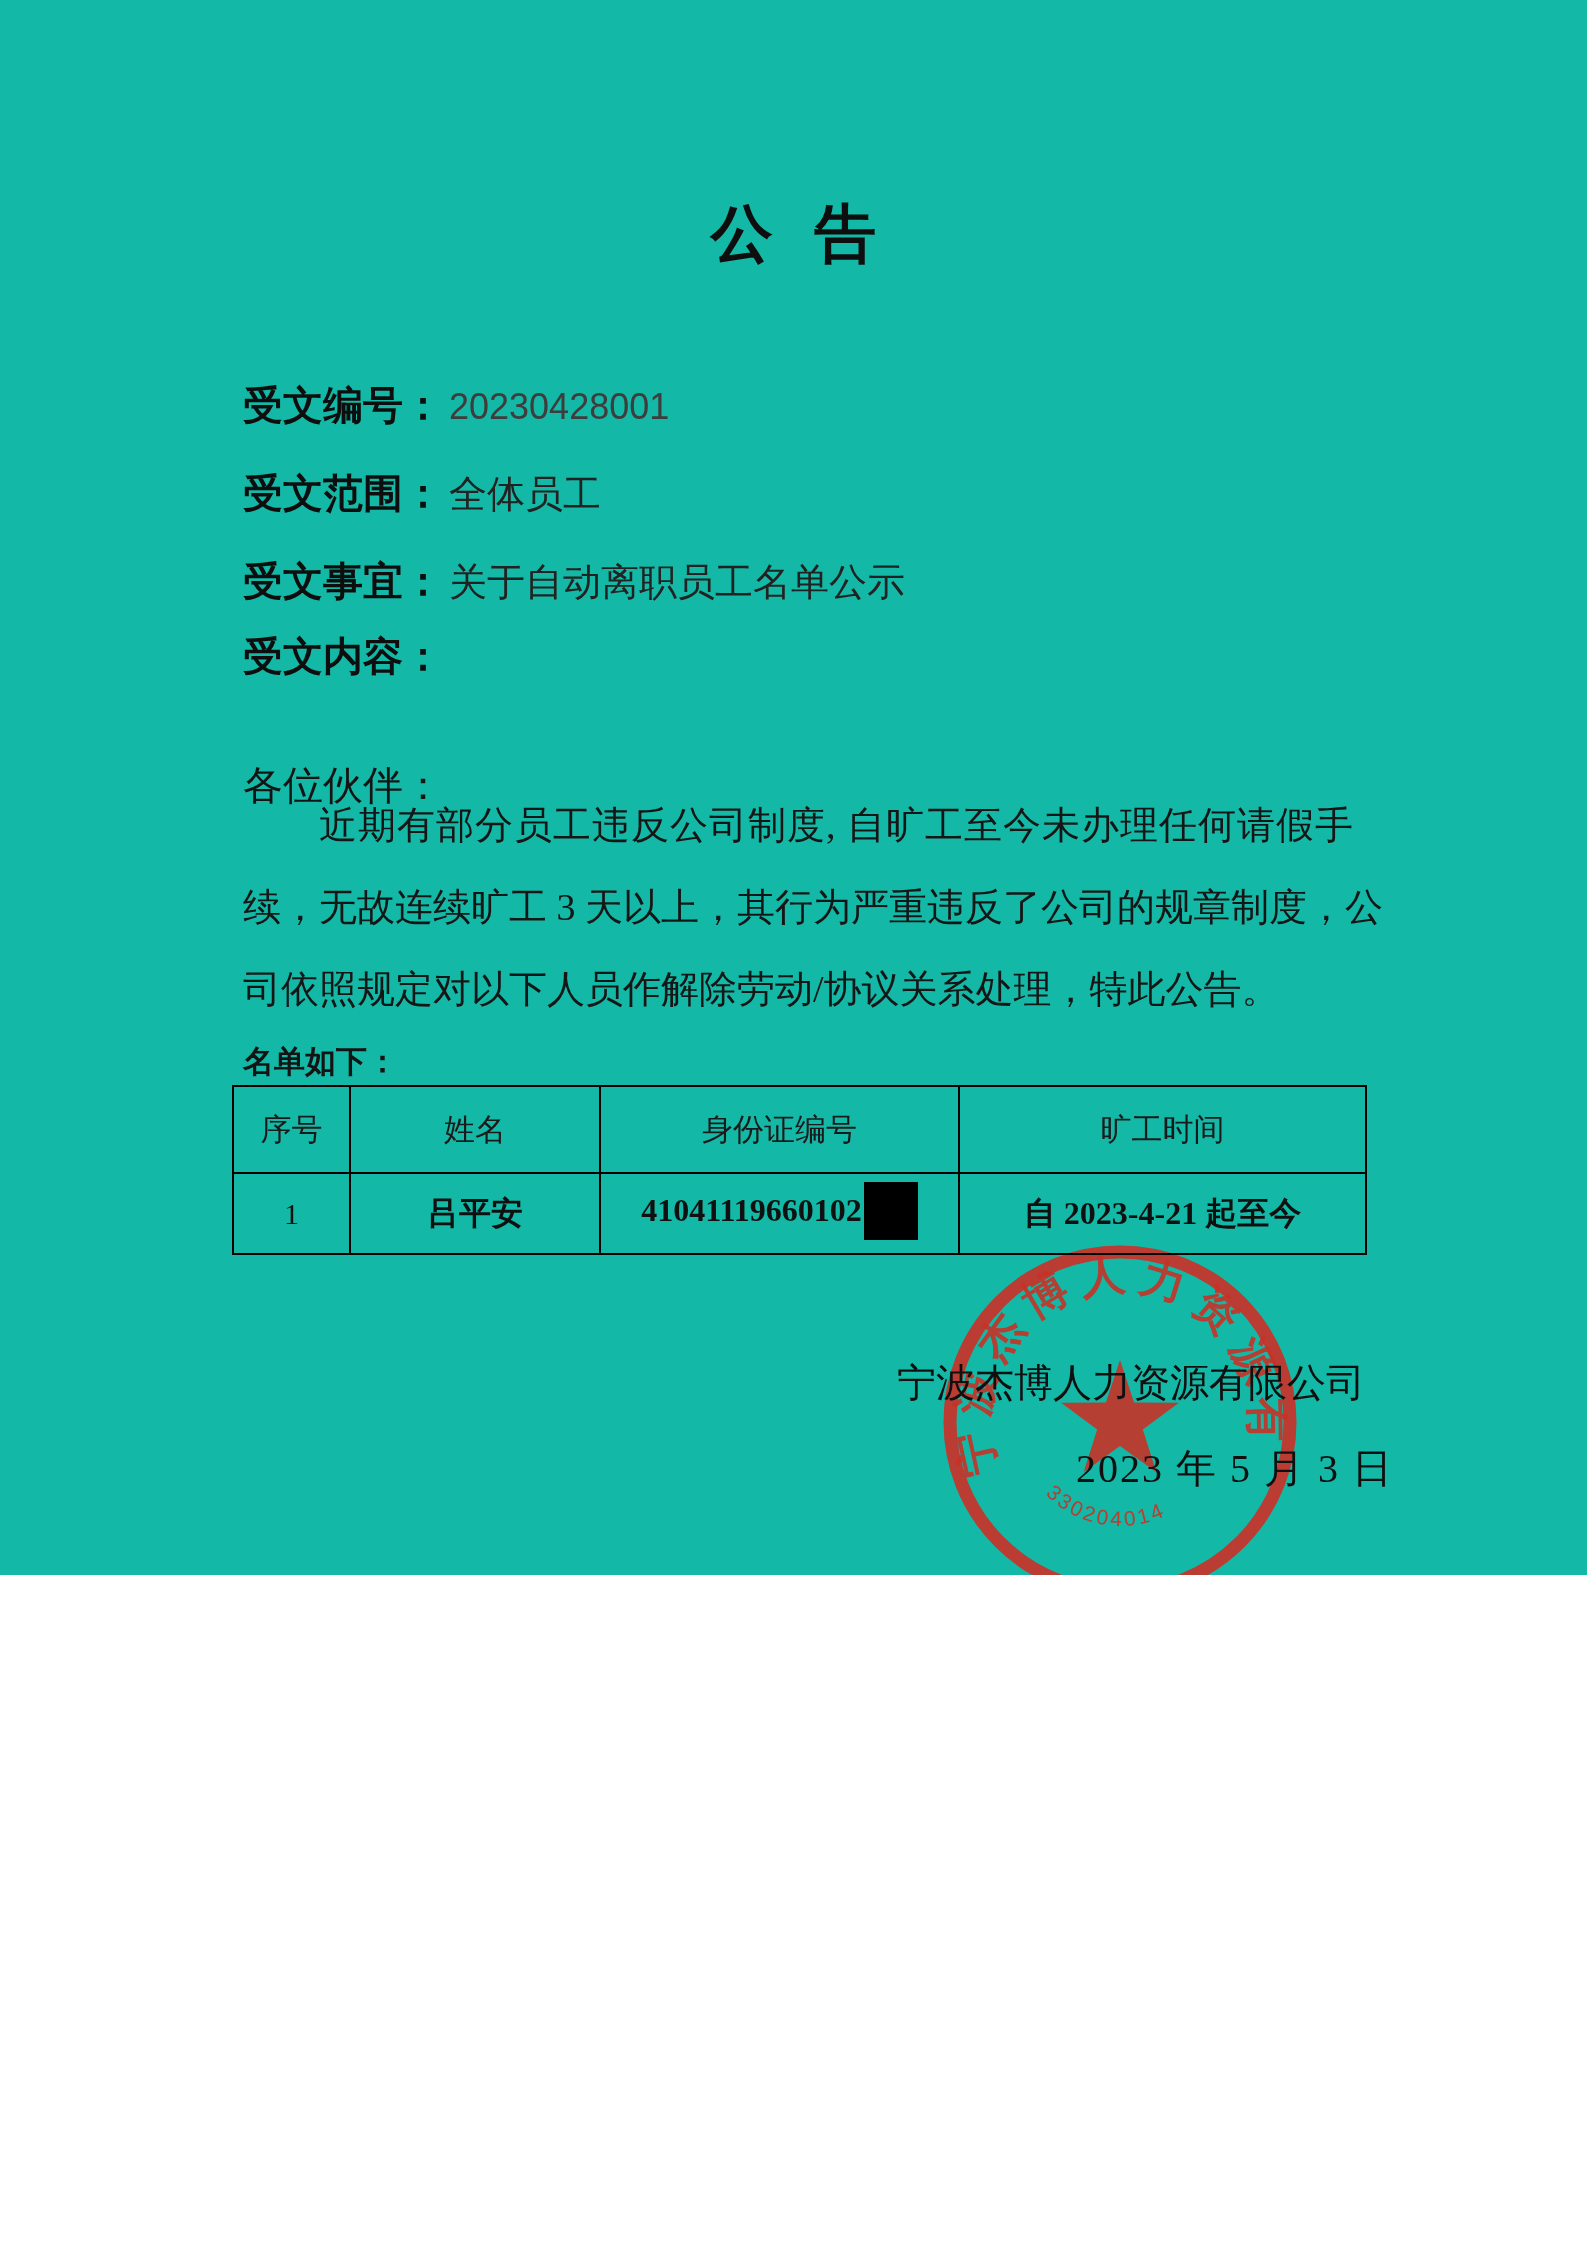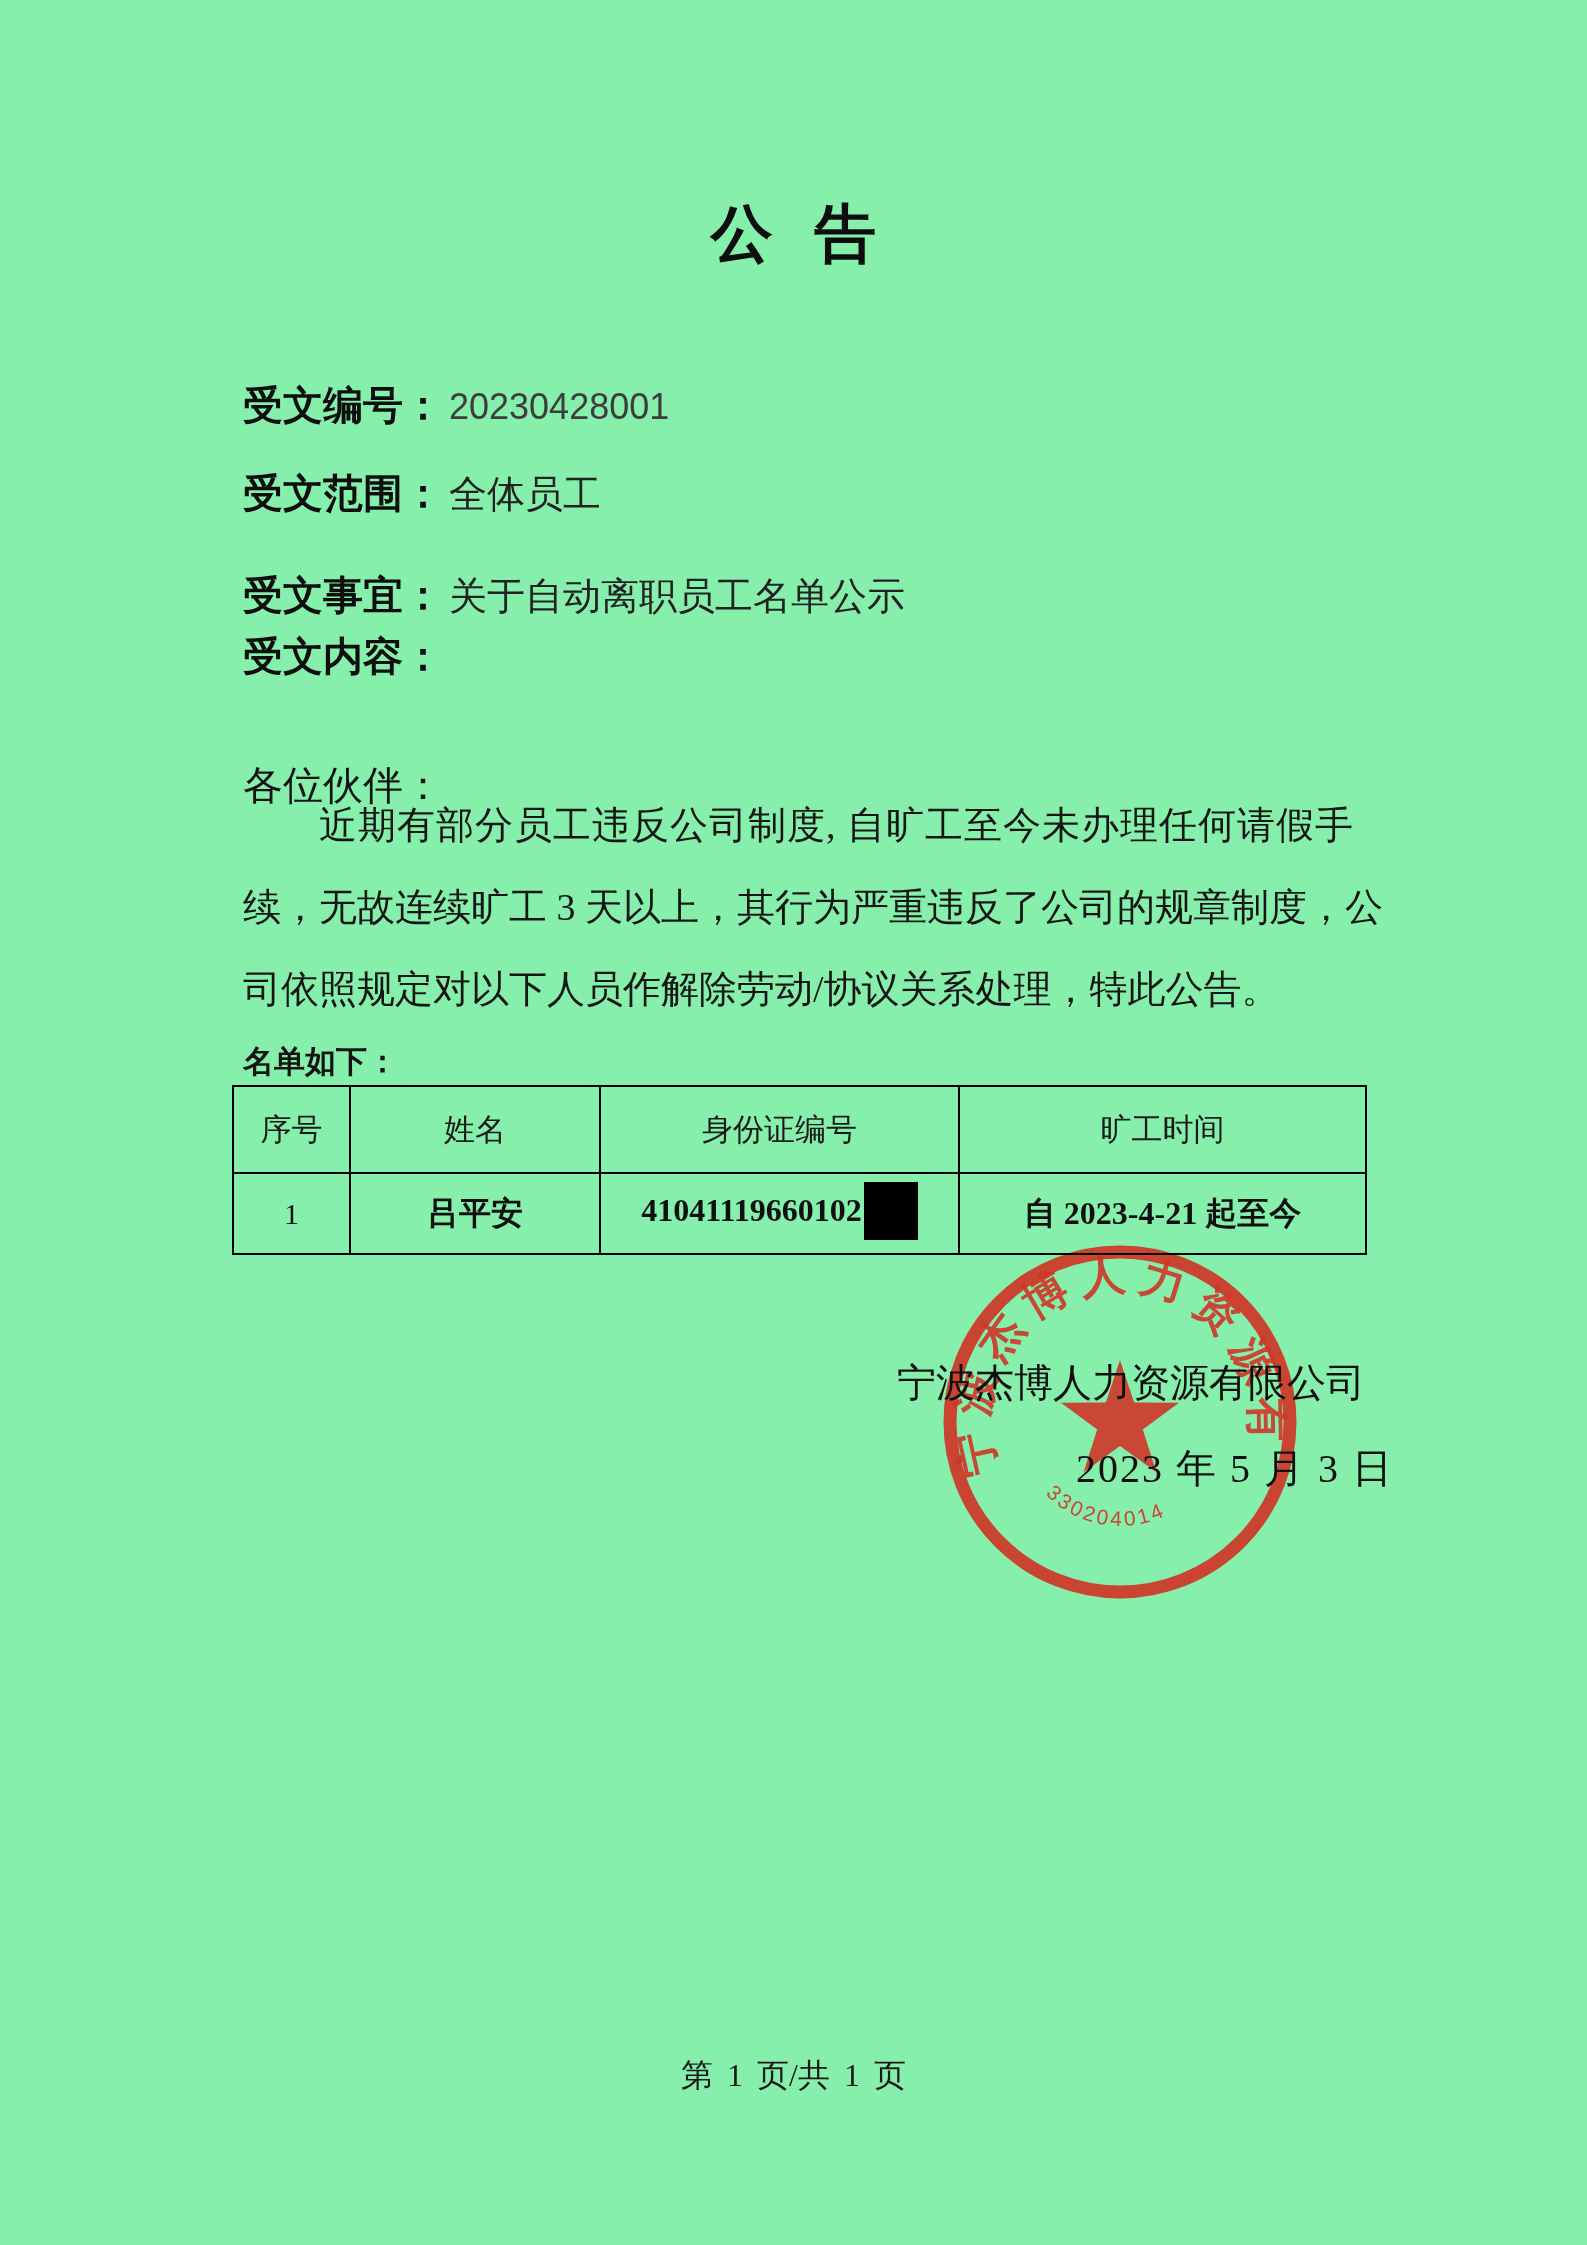--- a/index.html
+++ b/index.html
@@ -1,19 +1,19 @@
 <!DOCTYPE html>
 <html><head>
 <meta charset="utf-8">
 <style>
   html,body{margin:0;padding:0;background:#fff;}
   .page{
     position:relative;
-    width:1587px;height:2245px;
-    background:#86efac;
+    width:1587px;height:1575px;
+    background:#14b8a6;
     font-family:"Liberation Serif","DejaVu Serif",serif;
     color:#141414;
     overflow:hidden;
   }
   .abs{position:absolute;}
 
   .doc-title{
     top:192px;left:0;width:100%;
     text-align:center;
     font-size:62px;font-weight:bold;
@@ -71,21 +71,21 @@
 <div class="page">
 
   <div class="abs doc-title">公 告</div>
 
   <div class="abs meta-line" style="top:378px;">
     <span class="meta-label">受文编号：</span><span class="meta-value sans">20230428001</span>
   </div>
   <div class="abs meta-line" style="top:466px;">
     <span class="meta-label">受文范围：</span><span class="meta-value">全体员工</span>
   </div>
-  <div class="abs meta-line" style="top:568px;">
+  <div class="abs meta-line" style="top:554px;">
     <span class="meta-label">受文事宜：</span><span class="meta-value">关于自动离职员工名单公示</span>
   </div>
   <div class="abs meta-line" style="top:629px;">
     <span class="meta-label">受文内容：</span><span class="meta-value"></span>
   </div>
 
   <div class="abs salutation">各位伙伴：</div>
 
   <div class="abs para-line para-1">近期有部分员工违反公司制度, 自旷工至今未办理任何请假手</div>
   <div class="abs para-line para-2">续，无故连续旷工 3 天以上，其行为严重违反了公司的规章制度，公</div>

